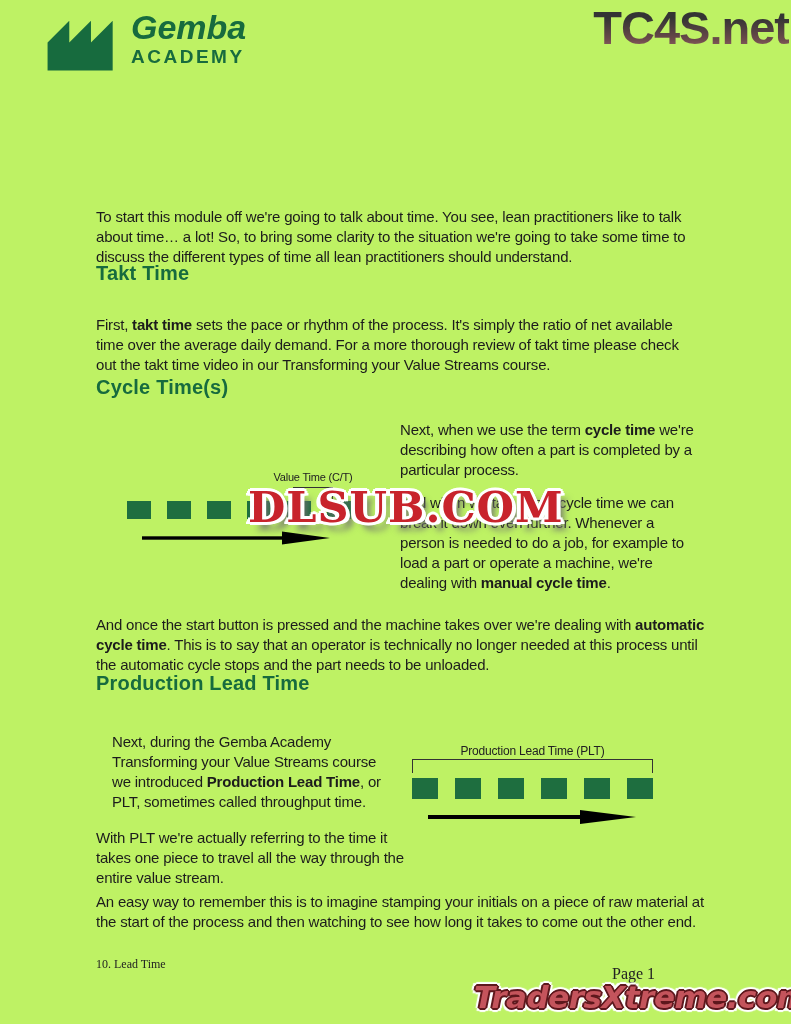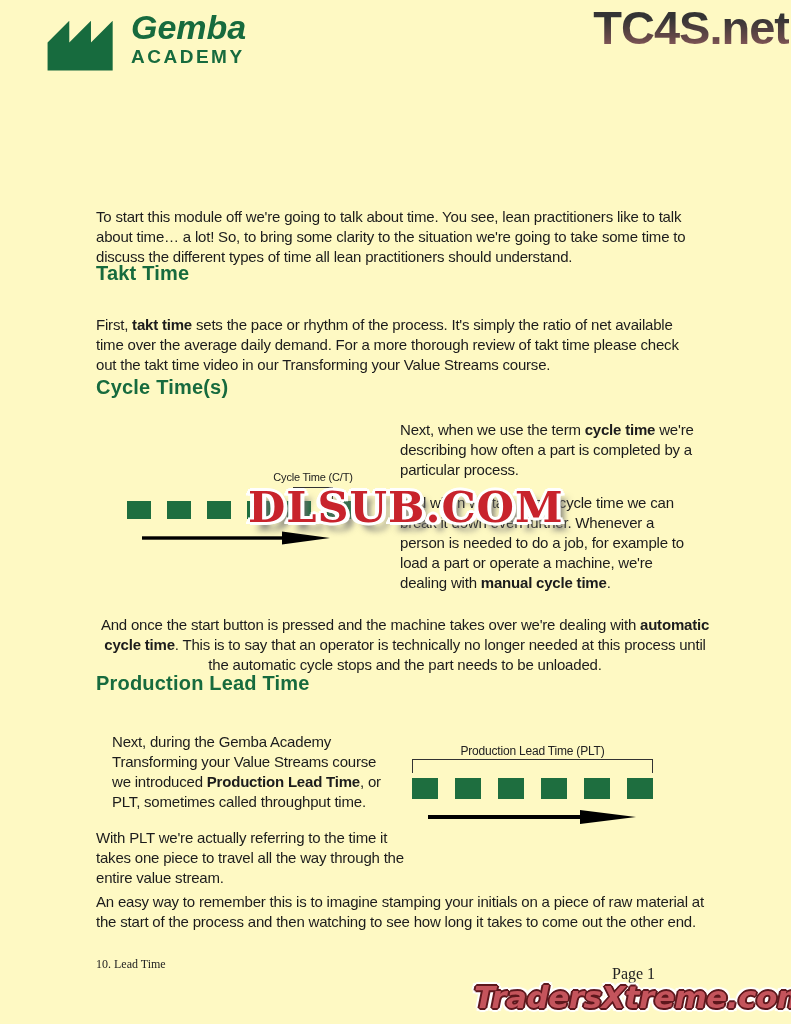--- a/index.html
+++ b/index.html
@@ -1,17 +1,17 @@
 <!DOCTYPE html>
 <html><head>
 <meta charset="utf-8">
 <style>
   html,body{margin:0;padding:0;background:#888;}
   .page{
-    position:relative;width:791px;height:1024px;margin:0 auto;background:#fef9c3;
+    position:relative;width:791px;height:1024px;margin:0 auto;background:#bef264;
     font-family:"Liberation Sans",sans-serif;color:#1c1c1c;overflow:hidden;
   }
   
   .logo{position:absolute;left:45px;top:10px;display:flex;align-items:flex-start;gap:8px;}
   .logo svg{display:block;}
   .logo-text{display:flex;flex-direction:column;line-height:1;}
   .logo-name{font-style:italic;font-weight:bold;font-size:34px;color:#176b3e;letter-spacing:0px;}
   .logo-sub{font-weight:bold;font-size:19px;color:#176b3e;letter-spacing:2.5px;margin-top:3px;}
   .wm-tc4s{
     position:absolute;right:2px;top:4px;
@@ -29,21 +29,21 @@
     font-size:37px;font-weight:400;color:#111;}
   .para{position:absolute;font-size:15px;line-height:1.33;letter-spacing:-0.2px;color:#1c1c1c;}
   .para b{font-weight:bold;}
   .h-green{position:absolute;font-size:20px;font-weight:bold;color:#176b3e;letter-spacing:0.2px;}
   .p-intro{left:96px;top:192px;width:601px;}
   .h-takt{left:96px;top:262px;}
   .p-takt{left:96px;top:300px;width:604px;}
   .h-cycle{left:96px;top:376px;}
   .col-cycle{left:400px;top:420px;width:298px;}
   .col-cycle .p2{margin-top:13px;}
-  .p-auto{left:96px;top:600px;width:618px;text-align:center;}
+  .p-auto{left:96px;top:600px;width:618px;}
   .h-plt{left:96px;top:672px;}
   .col-plt{left:96px;top:716px;width:314px;}
   .col-plt .p2{margin-top:12px;}
   .p-easy{left:96px;top:877px;width:618px;}
   
   .sq{position:absolute;background:#1e6e3f;}
   .d1-label{position:absolute;left:258px;top:471px;width:110px;text-align:center;
     font-size:11px;color:#222;letter-spacing:-0.2px;}
   .d1-bracket{position:absolute;left:293px;top:487px;width:38px;height:11px;
     border:1px solid #333;border-bottom:none;}
@@ -102,21 +102,21 @@
   <div class="wm-tc4s">TC4S.net</div>
 
 
   <p class="para p-intro">To start this module off we're going to talk about time.  You see, lean practitioners like to talk about time… a lot!  So, to bring some clarity to the situation we're going to take some time to discuss the different types of time all lean practitioners should understand.</p>
 
   <div class="h-green h-takt">Takt Time</div>
   <p class="para p-takt"><span>First, </span><b>takt time</b><span> sets the pace or rhythm of the process.  It's simply the ratio of net available time over the average daily demand.  For a more thorough review of takt time please check out the takt time video in our Transforming your Value Streams course.</span></p>
 
   <div class="h-green h-cycle">Cycle Time(s)</div>
 
-  <div class="d1-label">Cycle Time (C/T)</div>
+  <div class="d1-label">Value Time (C/T)</div>
   <div class="d1-bracket"></div>
   <div class="sq d1-sq" style="left:127px"></div>
   <div class="sq d1-sq" style="left:167px"></div>
   <div class="sq d1-sq" style="left:207px"></div>
   <div class="sq d1-sq" style="left:247px"></div>
   <div class="sq d1-sq" style="left:287px"></div>
   <div class="sq d1-sq" style="left:327px"></div>
   <div class="d1-arrow">
     <svg width="190" height="14" viewBox="0 0 190 14" aria-hidden="true">
       <rect x="0" y="5.3" width="150" height="3.4" fill="#000"></rect>

